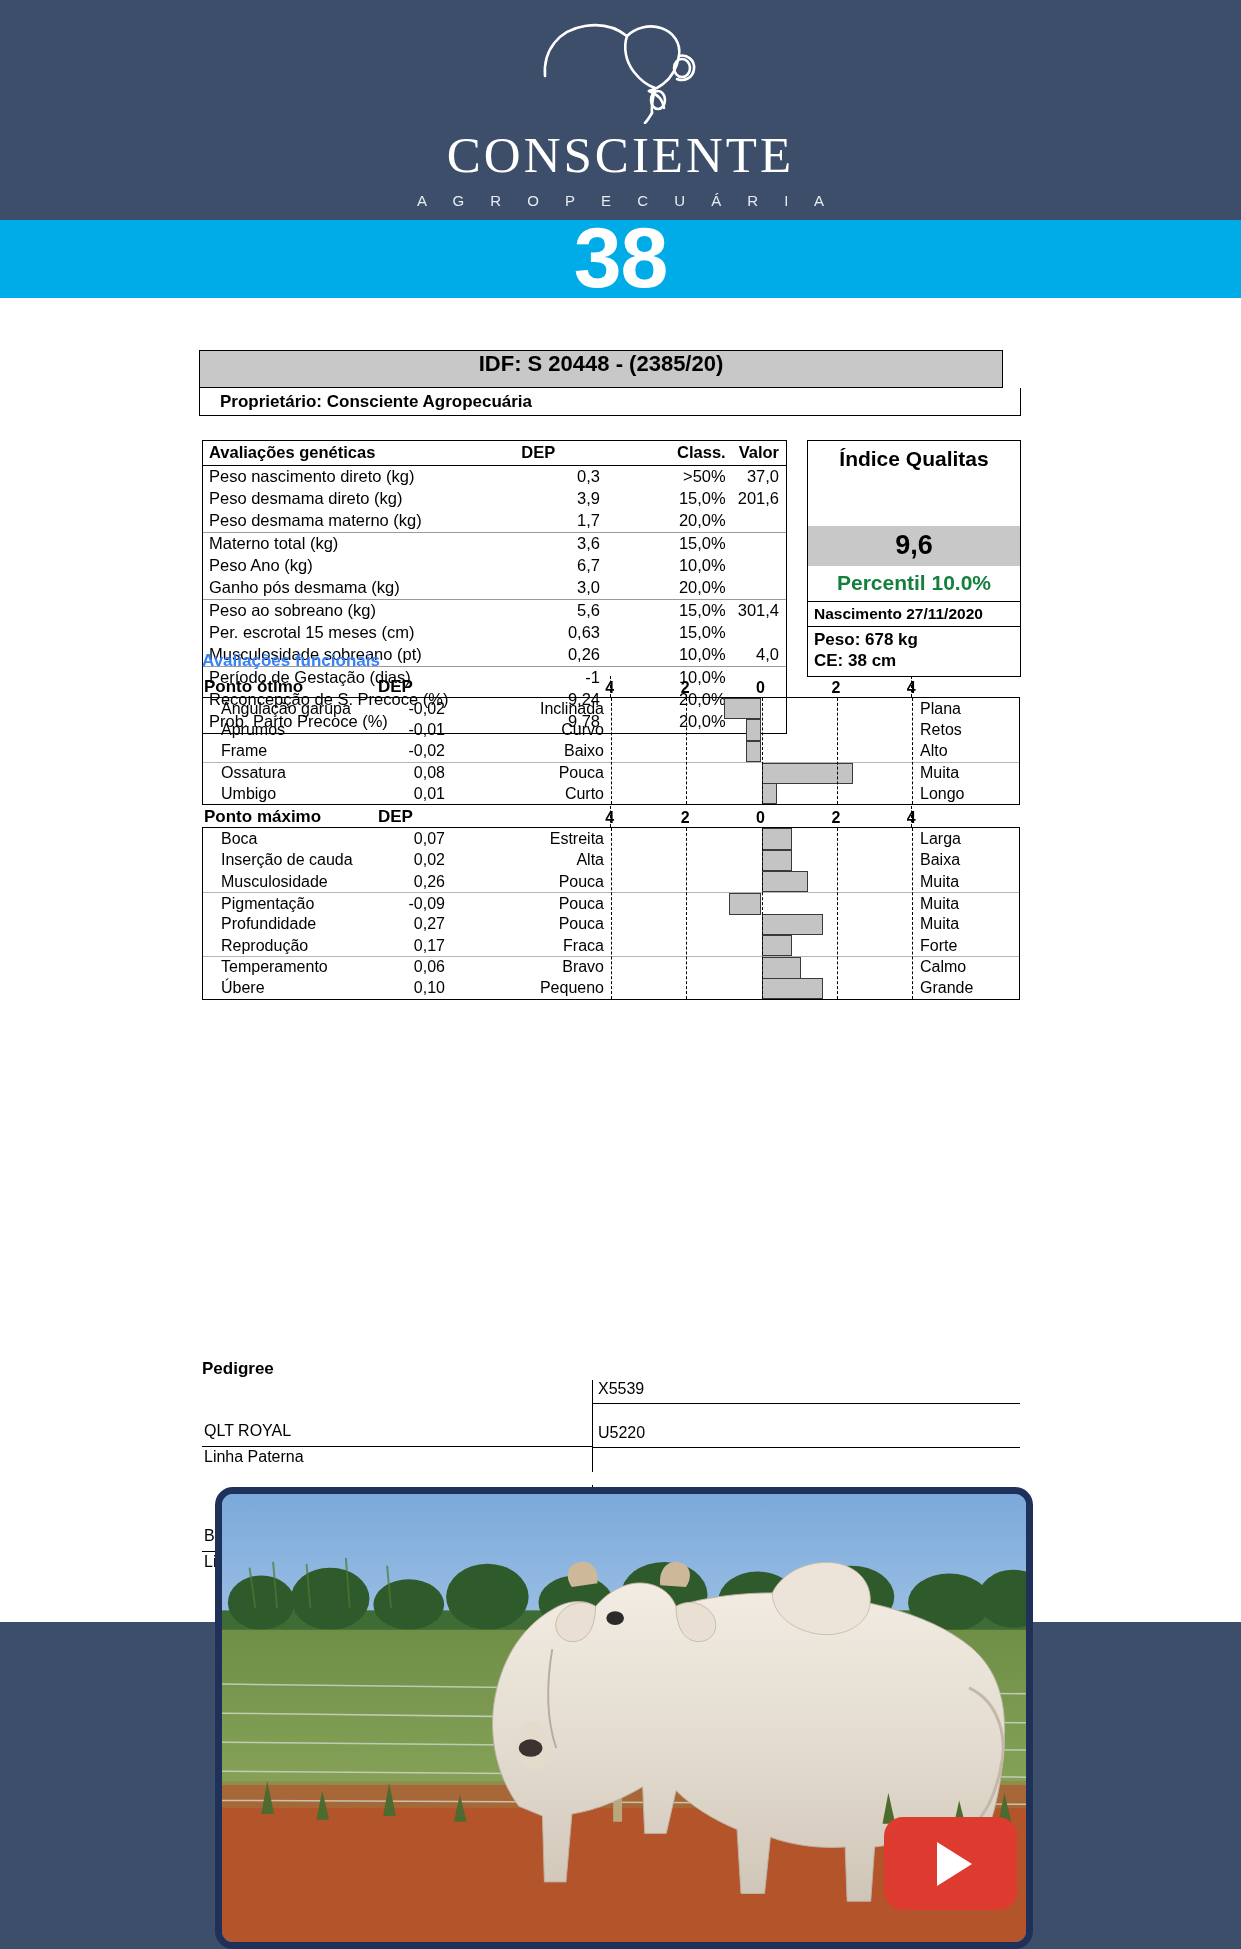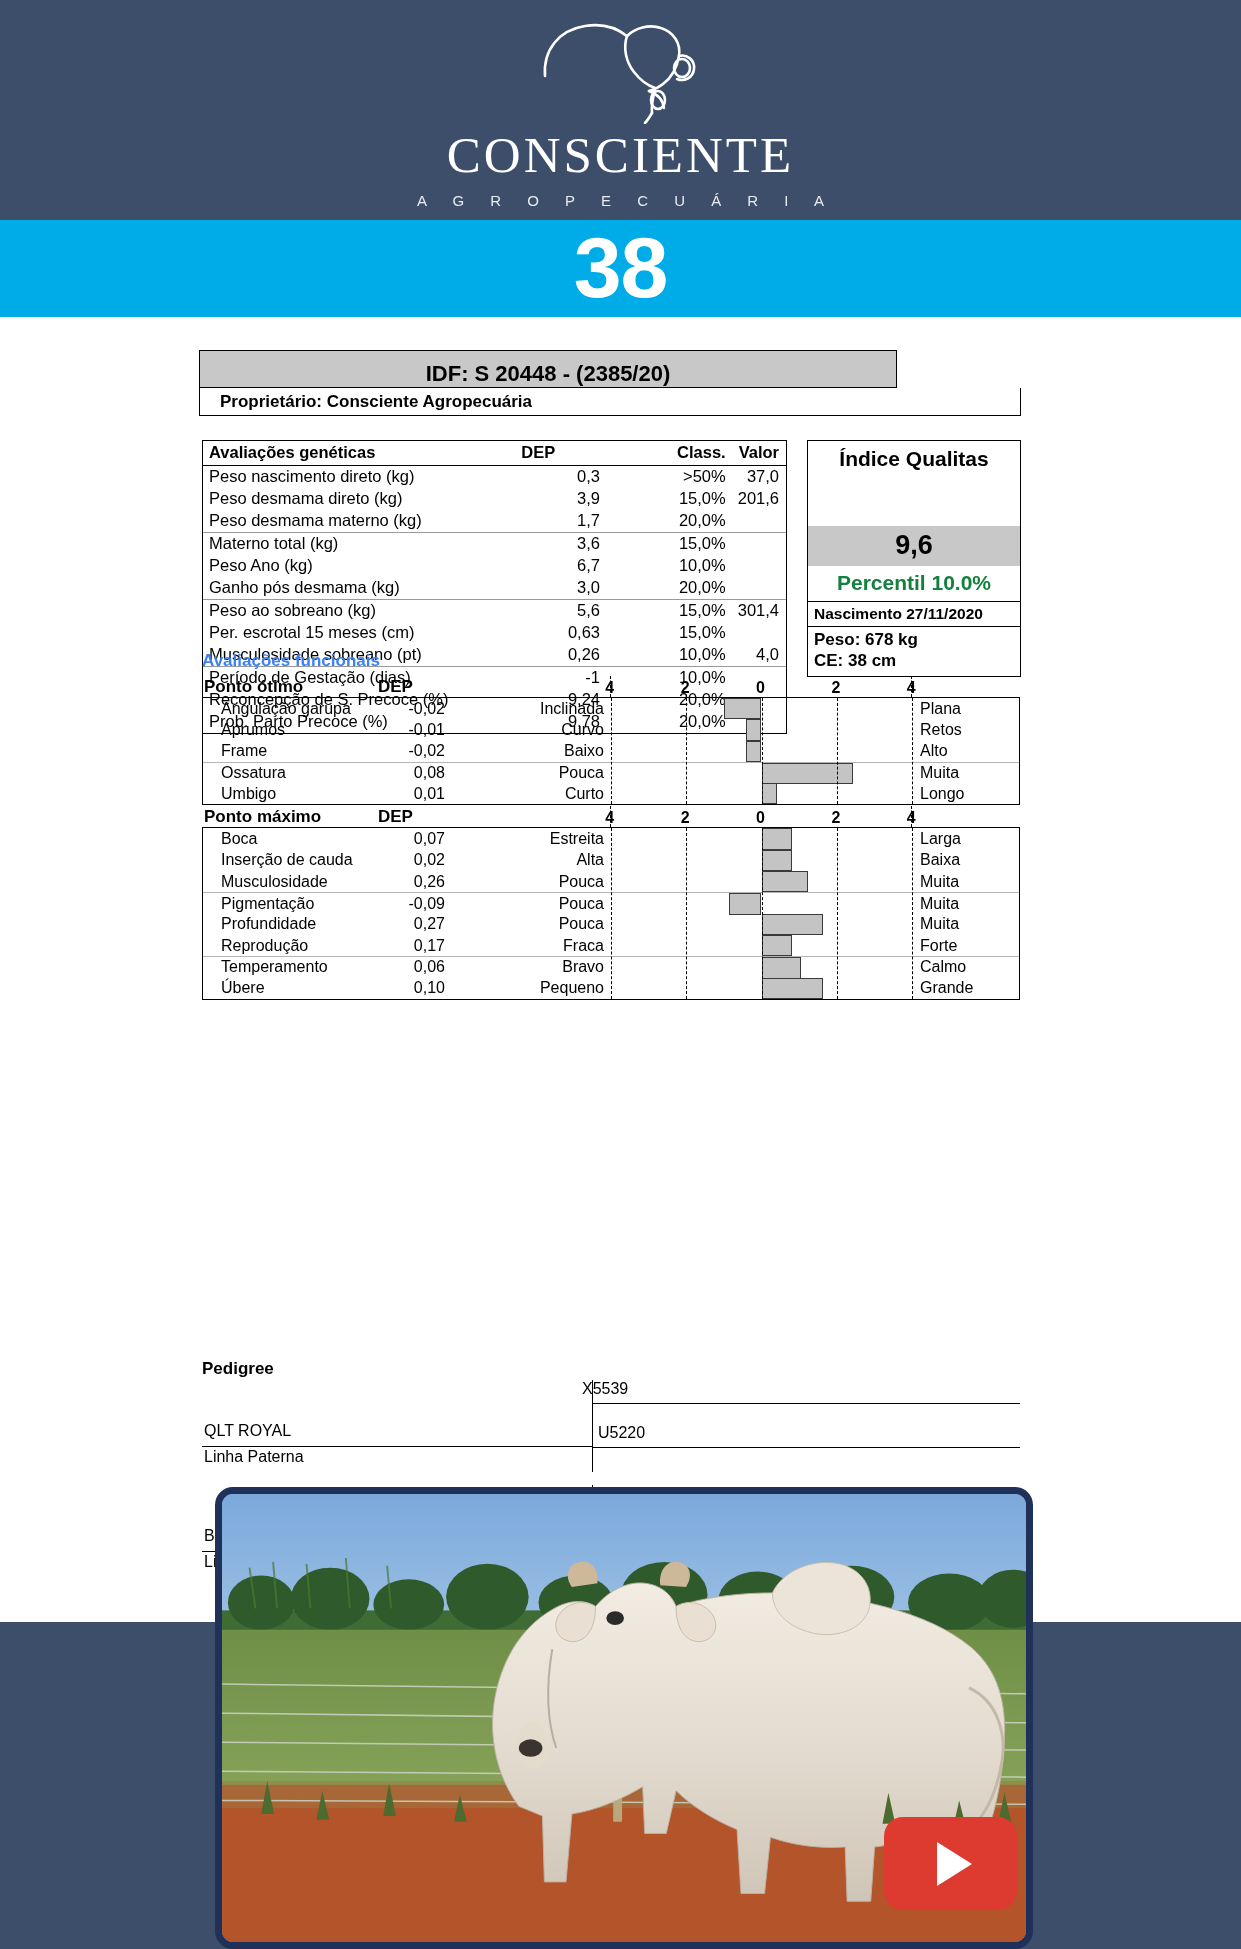--- a/index.html
+++ b/index.html
@@ -31,36 +31,36 @@
   }
   .logo-sub {
     color: #e8ecf2;
     font-family: "Liberation Sans", sans-serif;
     font-size: 15px;
     letter-spacing: 11px;
     margin-top: 11px;
     padding-left: 11px;
   }
   .hdr-num-band {
-    position: absolute; left: 0; top: 220px; width: 1241px; height: 97px;
+    position: absolute; left: 0; top: 220px; width: 1241px; height: 78px;
     background: #00ace8;
     display: flex; align-items: center; justify-content: center;
   }
   .hdr-num {
     color: #ffffff; font-size: 86px; font-weight: bold; line-height: 1;
     letter-spacing: -1px; margin-top: -4px;
   }
 
   
   .content { position: absolute; left: 0; top: 325px; width: 1241px; }
 
   .idf-bar {
-    position: absolute; left: 199px; top: 25px; width: 698px; height: 38px;
+    position: absolute; left: 199px; top: 25px; width: 804px; height: 38px;
     background: #c8c8c8; border: 1px solid #000;
-    display: flex; align-items: flex-end; justify-content: center;
+    display: flex; align-items: flex-start; justify-content: center;
   }
   .idf-bar span { font-size: 22px; font-weight: bold; color: #000; }
 
   .owner-bar {
     position: absolute; left: 199px; top: 63px; width: 822px; height: 28px;
     background: #ffffff; border: 1px solid #000; border-top: none;
     display: flex; align-items: center; padding-left: 20px;
   }
   .owner-bar span { font-size: 17px; font-weight: bold; color: #000; }
 
@@ -168,21 +168,21 @@
   .ped .parent-name {
     position: absolute; left: 2px; top: 42px; font-size: 16px; color: #000;
   }
   .ped .parent-line {
     position: absolute; left: 0; top: 66px; width: 390px; height: 0;
     border-top: 1.5px solid #000;
   }
   .ped .parent-label {
     position: absolute; left: 2px; top: 68px; font-size: 16px; color: #000;
   }
-  .ped .gp1-name { position: absolute; left: 380px; top: 0px; font-size: 16px; color: #000; }
+  .ped .gp1-name { position: absolute; left: 396px; top: 0px; font-size: 16px; color: #000; }
   .ped .gp1-line { position: absolute; left: 390px; top: 23px; width: 428px; height: 0; border-top: 1.5px solid #000; }
   .ped .gp2-name { position: absolute; left: 396px; top: 44px; font-size: 16px; color: #000; }
   .ped .gp2-line { position: absolute; left: 390px; top: 67px; width: 428px; height: 0; border-top: 1.5px solid #000; }
 
   
   .footer-band {
     position: absolute; left: 0; top: 1622px; width: 1241px; height: 327px;
     background: #3d4e6b;
   }
   .photo-frame {

